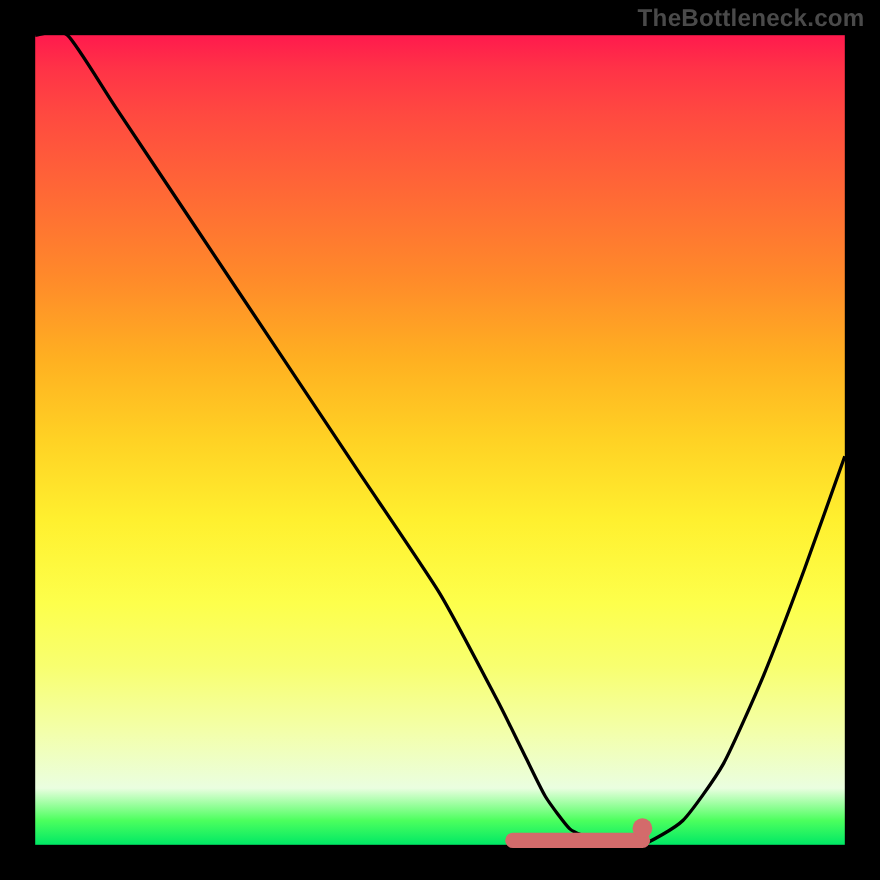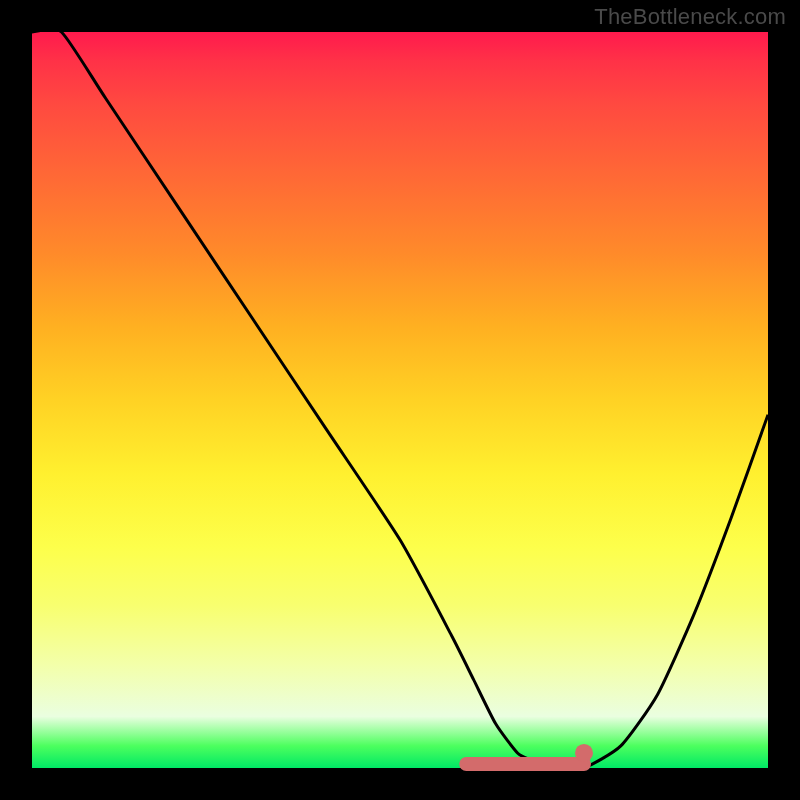--- a/index.html
+++ b/index.html
@@ -49,21 +49,21 @@
     height: 736px;
     overflow: visible;
   }
   .attribution {
     position: absolute;
     top: 4px;
     right: 14px;
     font-family: Arial, Helvetica, sans-serif;
     font-size: 22px;
     color: #4a4a4a;
-    font-weight: 400;
+    font-weight: 700;
     letter-spacing: 0.2px;
   }
 </style>
 </head>
 <body>
 
 <div class="frame">
 
   <div class="plot-area">
     <svg class="curves" viewBox="0 0 736 736" preserveAspectRatio="none">

